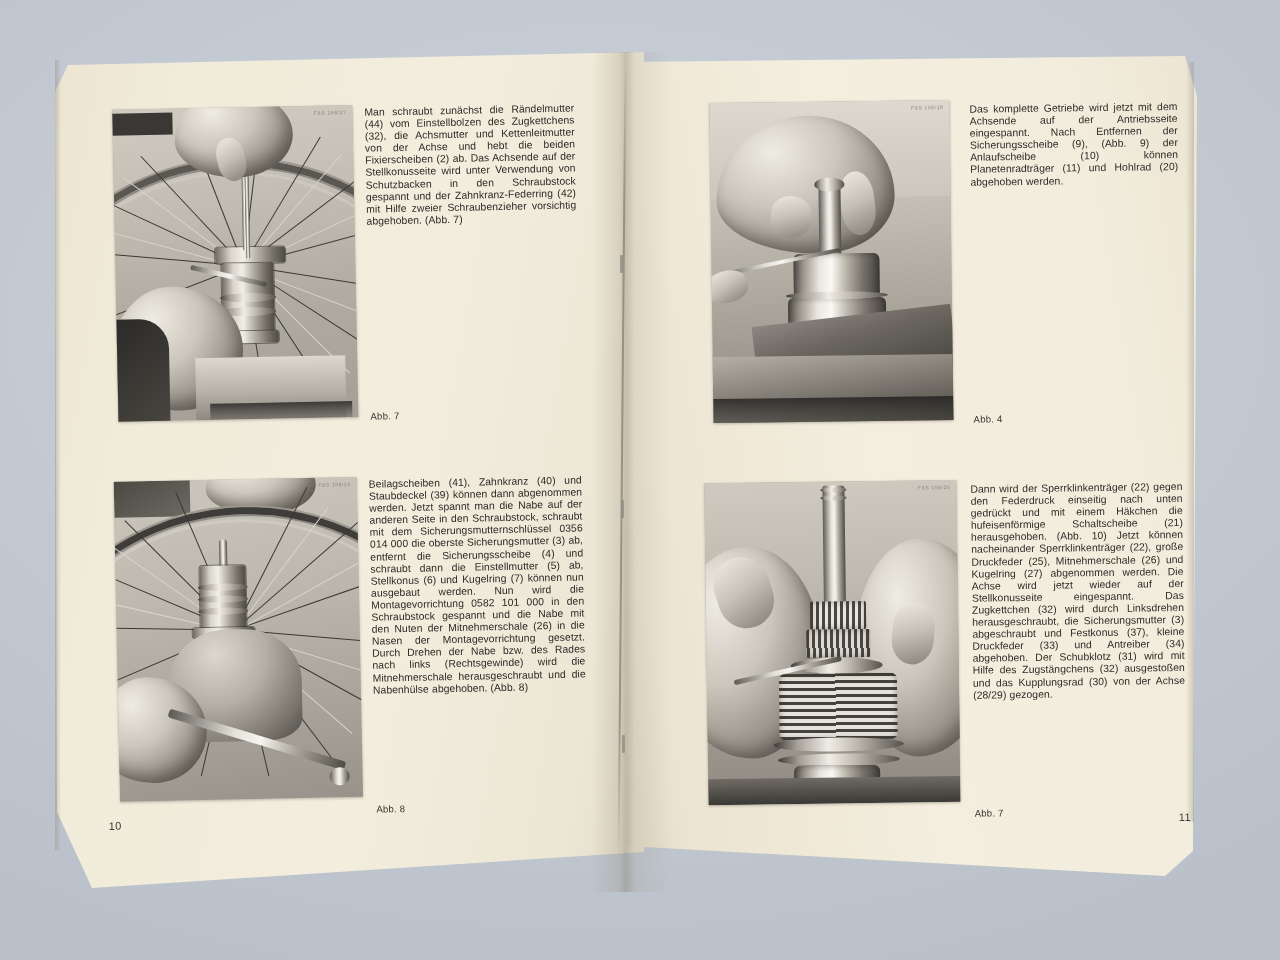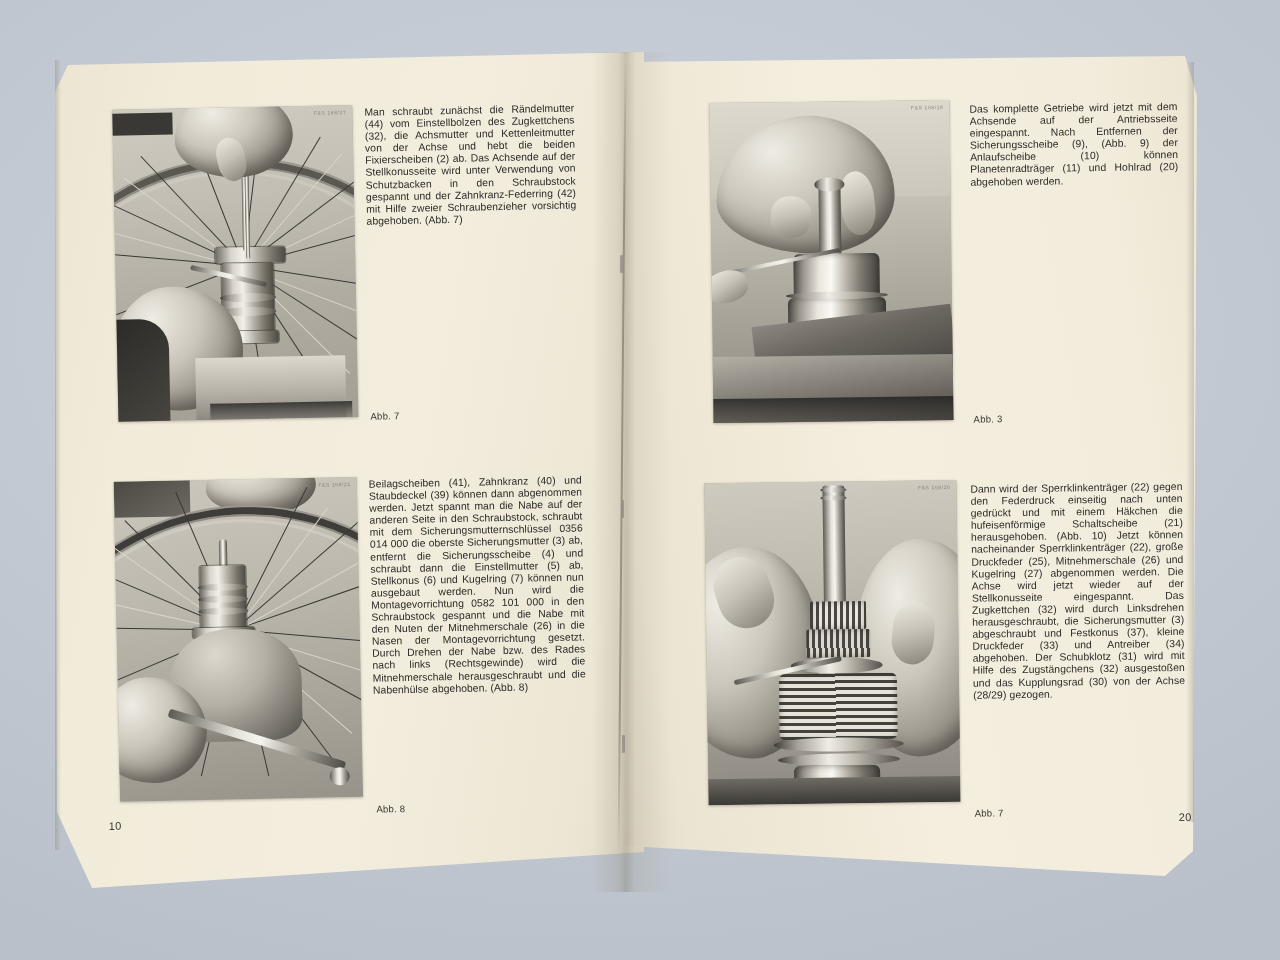--- a/index.html
+++ b/index.html
@@ -247,21 +247,21 @@
         <div class="tool" style="left:8px;top:158px;width:122px;height:4px;transform:rotate(-11deg);"></div>
         <div class="finger" style="left:-6px;top:168px;width:42px;height:32px;transform:rotate(-14deg);"></div>
 
         <div class="vise" style="left:42px;top:214px;width:200px;height:64px;transform:rotate(-6deg);"></div>
         <div class="vise" style="left:-16px;top:254px;width:286px;height:72px;background:linear-gradient(172deg,#b6b2a8,#6f6b64 60%,#3f3c38);"></div>
         <div class="darkband" style="left:0;top:296px;width:240px;height:26px;"></div>
         <div class="code">F&amp;S 168/18</div>
       </div>
 
       <div class="col" style="left:328px;top:108px;width:208px;">Das komplette Getriebe wird jetzt mit dem Achsende auf der Antriebsseite eingespannt. Nach Entfernen der Sicherungsscheibe (9), (Abb. 9) der Anlaufscheibe (10) können Planetenradträger (11) und Hohlrad (20) abgehoben werden.</div>
-      <div class="caption" style="left:328px;top:418px;">Abb. 3</div>
+      <div class="caption" style="left:328px;top:418px;">Abb. 4</div>
 
       <div class="photo" style="left:58px;top:484px;width:252px;height:322px;">
         <div class="ph-bg" style="background:linear-gradient(178deg,#cecac0 0%,#bfbbb1 30%,#a29e94 70%,#8b8780 100%);"></div>
 
         <div class="hand" style="left:-36px;top:64px;width:150px;height:212px;border-radius:52% 48% 46% 54%/52% 48% 52% 48%;"></div>
         <div class="hand" style="left:148px;top:58px;width:138px;height:218px;border-radius:48% 52% 54% 46%/50% 50% 50% 50%;"></div>
         <div class="finger" style="left:10px;top:74px;width:56px;height:72px;transform:rotate(-18deg);"></div>
         <div class="finger" style="left:186px;top:122px;width:42px;height:62px;transform:rotate(6deg);"></div>
 
         <div class="tool" style="left:118px;top:4px;width:22px;height:118px;"></div>
@@ -282,17 +282,17 @@
         <div class="ring" style="left:70px;top:272px;width:122px;height:12px;"></div>
         <div class="gearbody" style="left:86px;top:284px;width:86px;height:26px;"></div>
 
         <div class="darkband" style="left:0;top:296px;width:252px;height:26px;background:linear-gradient(180deg,#6f6b64,#3b3935);"></div>
         <div class="code">F&amp;S 168/26</div>
       </div>
 
       <div class="col" style="left:324px;top:488px;width:212px;">Dann wird der Sperrklinkenträger (22) gegen den Federdruck einseitig nach unten gedrückt und mit einem Häkchen die hufeisenförmige Schaltscheibe (21) herausgehoben. (Abb. 10) Jetzt können nacheinander Sperrklinkenträger (22), große Druckfeder (25), Mitnehmerschale (26) und Kugelring (27) abgenommen werden. Die Achse wird jetzt wieder auf der Stellkonusseite eingespannt. Das Zugkettchen (32) wird durch Linksdrehen herausgeschraubt, die Sicherungsmutter (3) abgeschraubt und Festkonus (37), kleine Druckfeder (33) und Antreiber (34) abgehoben. Der Schubklotz (31) wird mit Hilfe des Zugstängchens (32) ausgestoßen und das Kupplungsrad (30) von der Achse (28/29) gezogen.</div>
       <div class="caption" style="left:324px;top:812px;">Abb. 7</div>
 
-      <div class="pagenum" style="left:528px;top:818px;">20</div>
+      <div class="pagenum" style="left:528px;top:818px;">11</div>
     </div>
 
   </div>
 </div>
 
 </body></html>

